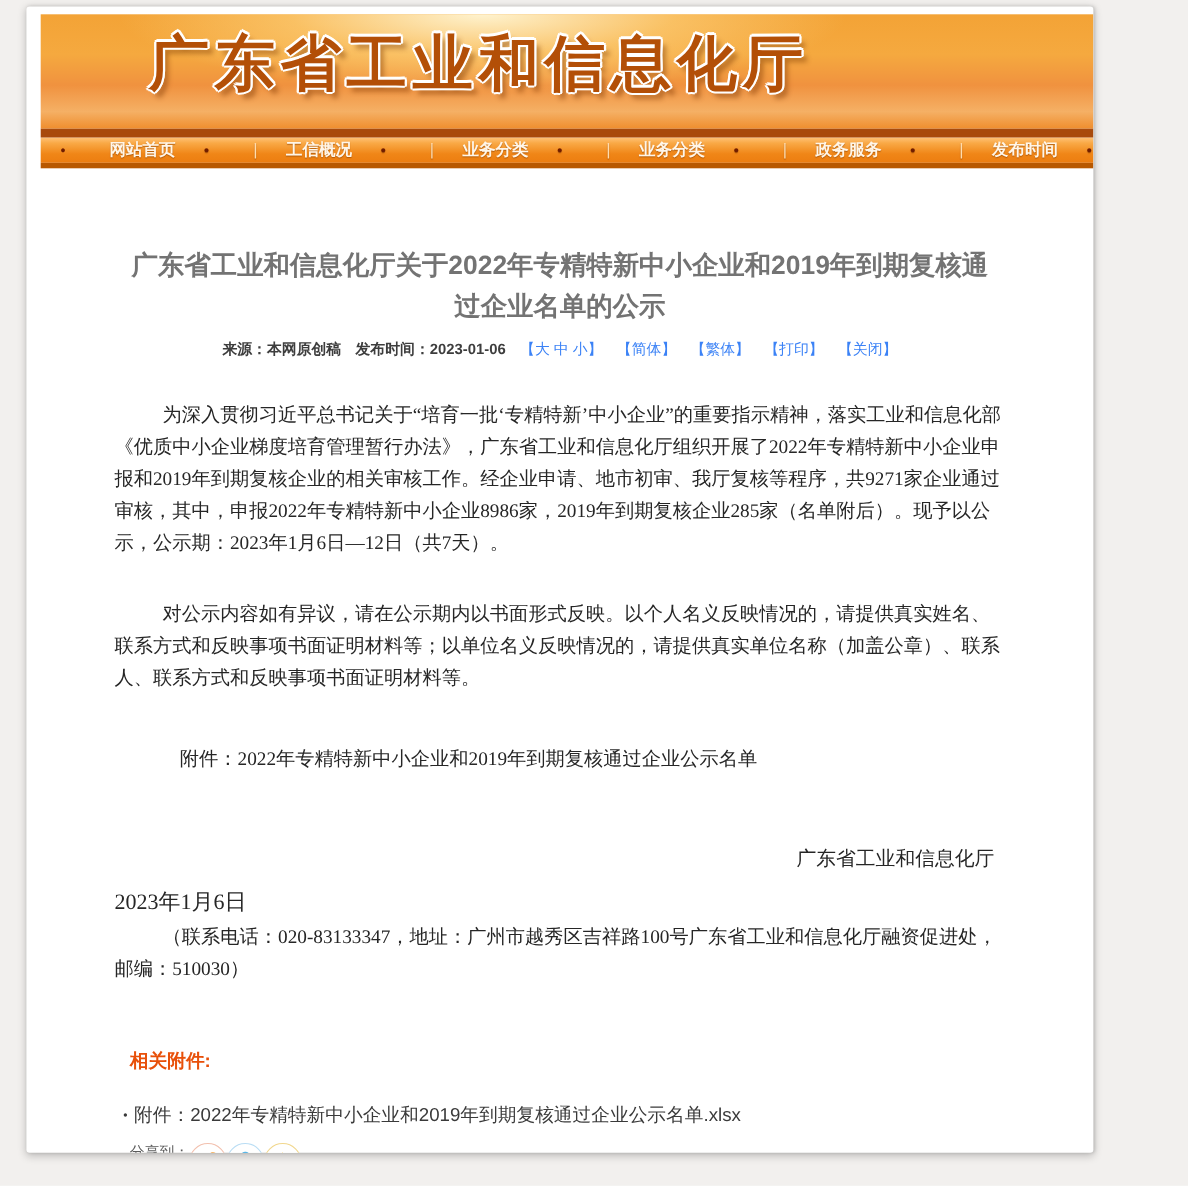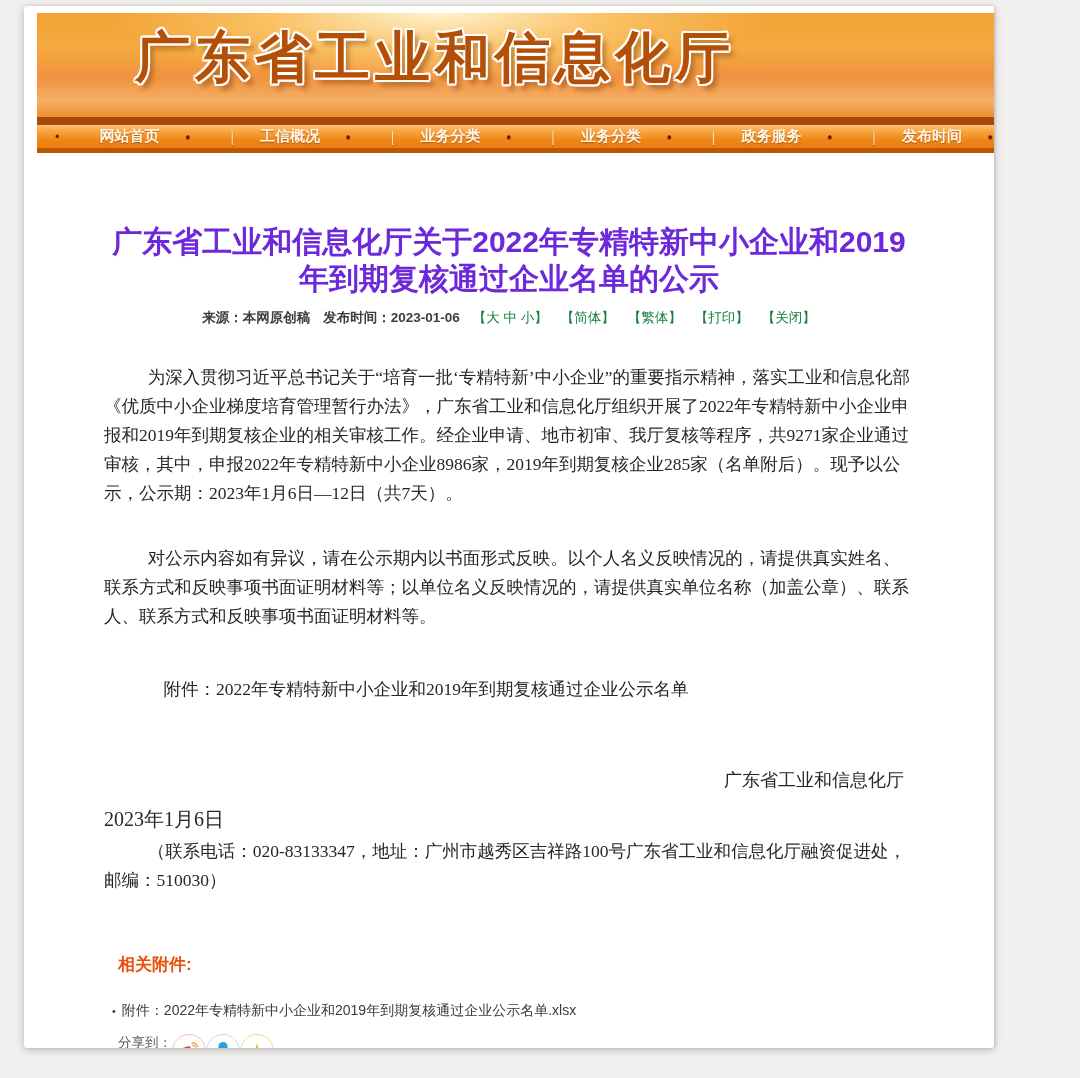--- a/index.html
+++ b/index.html
@@ -59,47 +59,47 @@
     text-shadow:0 1px 1px rgba(150,70,0,0.7);
     display:flex; align-items:center; white-space:nowrap;padding-left:40px;
   }
   .nav-item:not(:last-child)::after { content:"•"; color:#701d00; margin-left:26px; font-size:13px; }
   .nav-item:not(:first-child)::before { content:"|"; color:#ffdcae; margin-right:26px; font-weight:normal; }
   
   .main { padding:0 80px; font-family:"Liberation Serif", serif; color:#262626; }
   .article-title {
     margin-top:70px; text-align:center;
     font-family:"Liberation Sans", sans-serif;
-    font-size:30px; font-weight:bold; line-height:37px; color:#6d28d9;
+    font-size:24px; font-weight:bold; line-height:37px; color:#737373;
     padding:0 8px;
   }
   .meta {
     margin-top:12px; text-align:center;
     font-family:"Liberation Sans", sans-serif;
     font-size:13.5px; color:#474747;
     display:flex; justify-content:center; gap:13px; white-space:nowrap;
   }
   .meta .lbl { font-weight:bold; color:#3d3d3d; }
-  .meta a { color:#15803d; text-decoration:none; }
+  .meta a { color:#3b82f6; text-decoration:none; }
   .para { margin-top:36px; font-size:17.5px; line-height:29px; text-indent:2.5em; }
   .para + .para { }
   .attach-line { margin-top:44px; font-size:17.5px; line-height:29px; text-indent:3.4em; }
   .sig-org { margin-top:64px; text-align:right; font-size:18px; padding-right:10px; }
   .sig-date { margin-top:14px; text-align:left; font-size:20px; padding-right:54px; }
   .contact { margin-top:4px; font-size:17.5px; line-height:29px; text-indent:2.5em; }
   
   .related-heading {
     margin:58px 0 0 14px;
     font-family:"Liberation Sans", sans-serif;
     font-size:17px; font-weight:bold; color:#e8500a;
   }
   .related-item {
     margin:26px 0 0 8px;
     font-family:"Liberation Sans", sans-serif;
-    font-size:14px; color:#3a3a3a;
+    font-size:17px; color:#3a3a3a;
     display:flex; align-items:center; gap:6px;
   }
   .related-item::before { content:"•"; color:#3a3a3a; font-size:11px; }
   .related-item a { color:#3a3a3a; text-decoration:none; }
   .share-row {
     margin:14px 0 0 14px;
     display:flex; align-items:flex-start; 
     font-family:"Liberation Sans", sans-serif;
     font-size:13.5px; color:#5a5a5a;
   }

